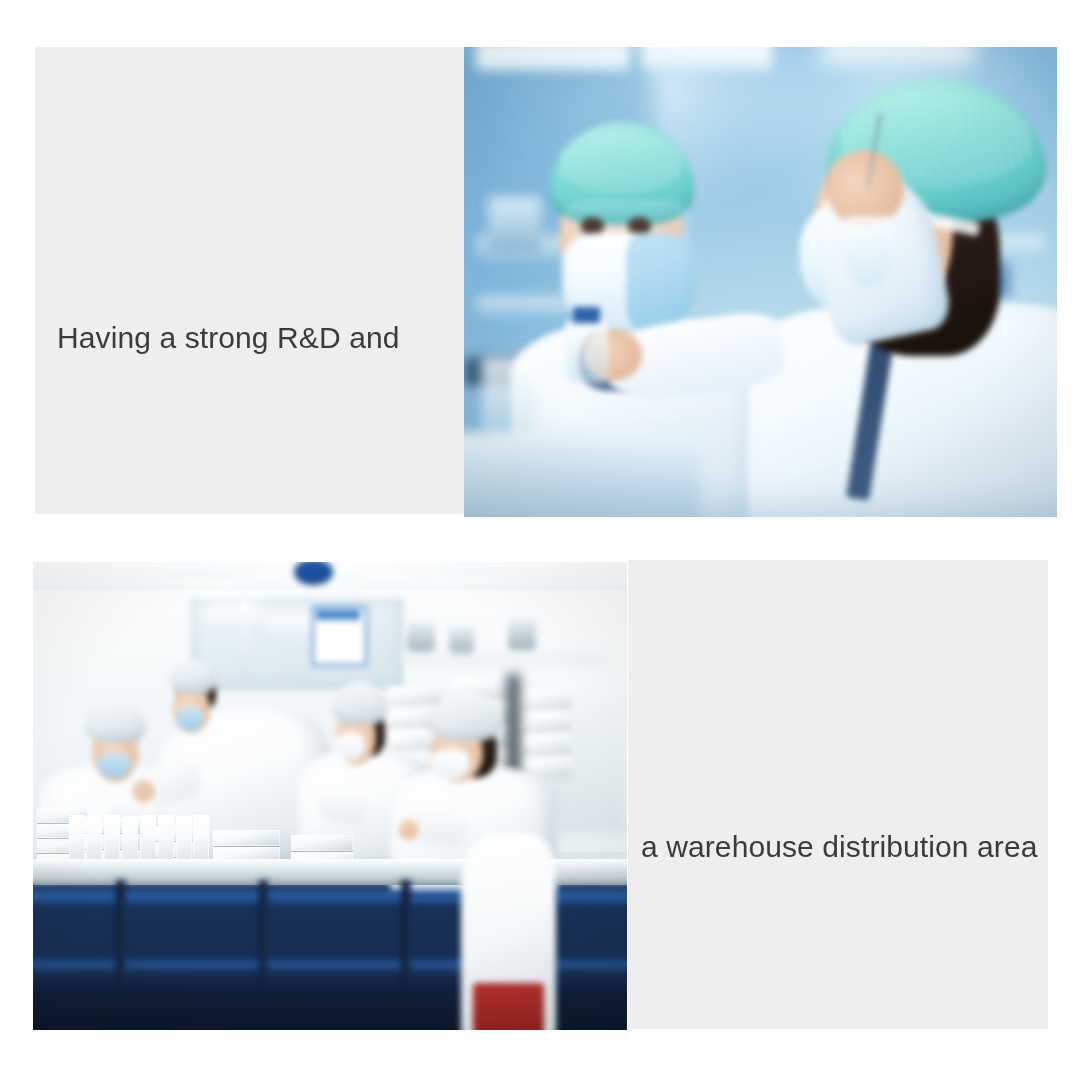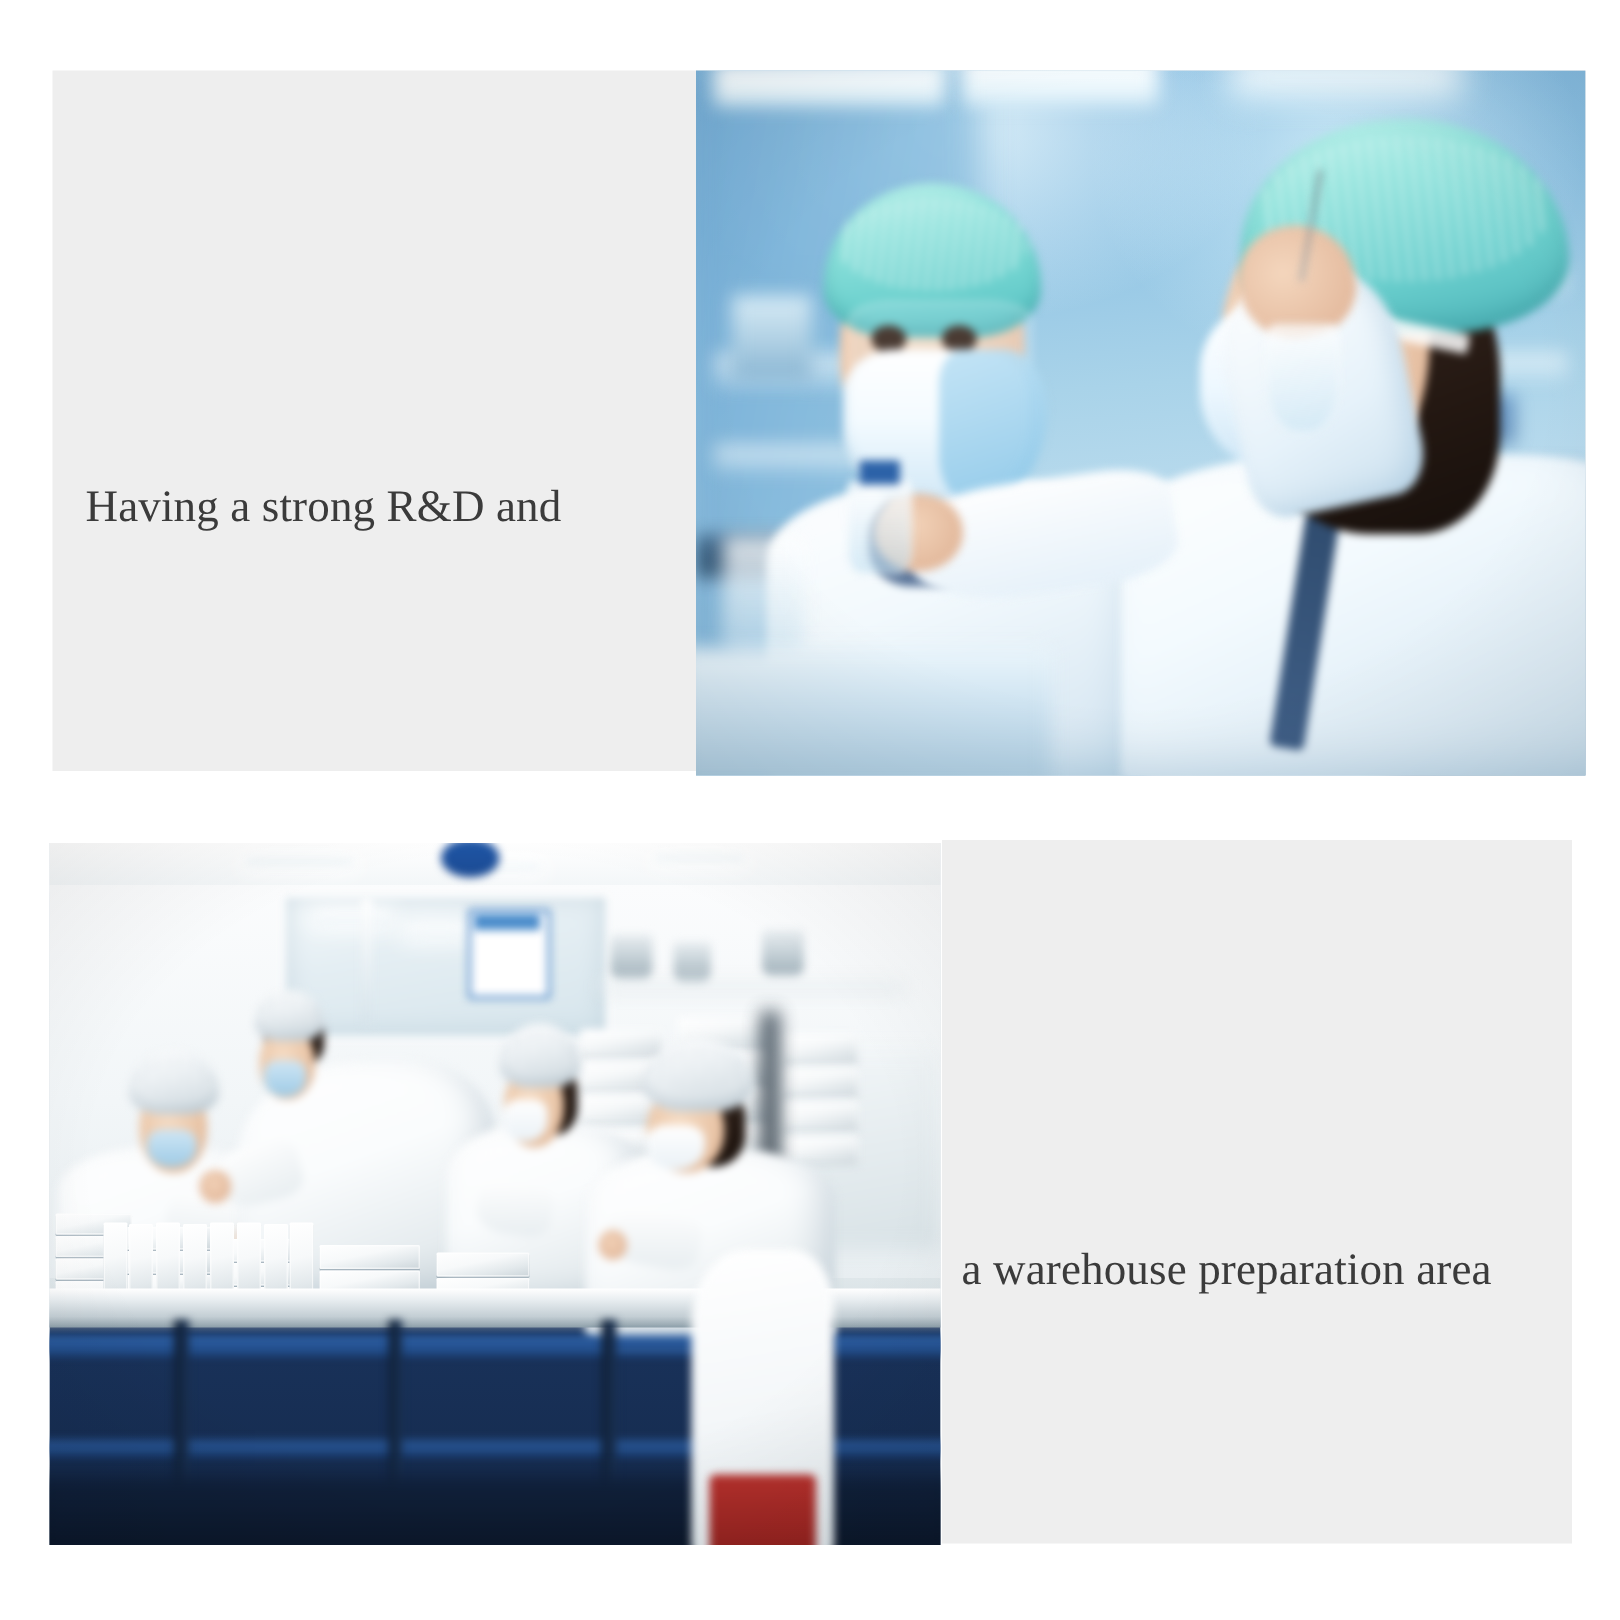--- a/index.html
+++ b/index.html
@@ -28,21 +28,21 @@
   }
   .caption {
     position: absolute;
     color: #3b3b3b;
     font-size: 30px;
     line-height: 38px;
     letter-spacing: 0.1px;
     white-space: pre;
     font-weight: 400;
   }
-  .caption .line { display: block; font-family: Liberation Serif, serif; }
+  .caption .line { display: block; }
 
   
   #top-panel   { left: 35px;  top: 47px;  width: 430px; height: 467px; }
   #top-photo   { left: 464px; top: 47px;  width: 593px; height: 470px; }
   #top-caption { left: 57px;  top: 243px; width: 400px; }
 
   
   #bottom-photo   { left: 33px;  top: 562px; width: 594px; height: 468px; }
   #bottom-panel   { left: 628px; top: 560px; width: 420px; height: 469px; }
   #bottom-caption { left: 641px; top: 752px; width: 400px; }
@@ -541,14 +541,14 @@
     <div class="blur-m" style="left:-2%;top:90%;width:104%;height:12%;background:linear-gradient(180deg,#10213c,#0a1526);"></div>
 
     <div class="blur-s" style="left:72%;top:58%;width:16%;height:44%;background:linear-gradient(170deg,#ffffff 0%,#f4f7f9 52%,#dde5e9 100%);border-radius:38% 30% 8% 8% / 24% 20% 5% 5%;"></div>
     <div class="blur-s" style="left:74%;top:90%;width:12%;height:12%;background:linear-gradient(180deg,#b4302c,#8d201d);border-radius:4px;"></div>
 
     <div class="vign"></div>
   </div>
 </div>
 
 <div class="caption" id="bottom-caption">
-  <span class="line">a warehouse preparation area</span>
+  <span class="line">a warehouse distribution area</span>
 </div>
 
 </body></html>

